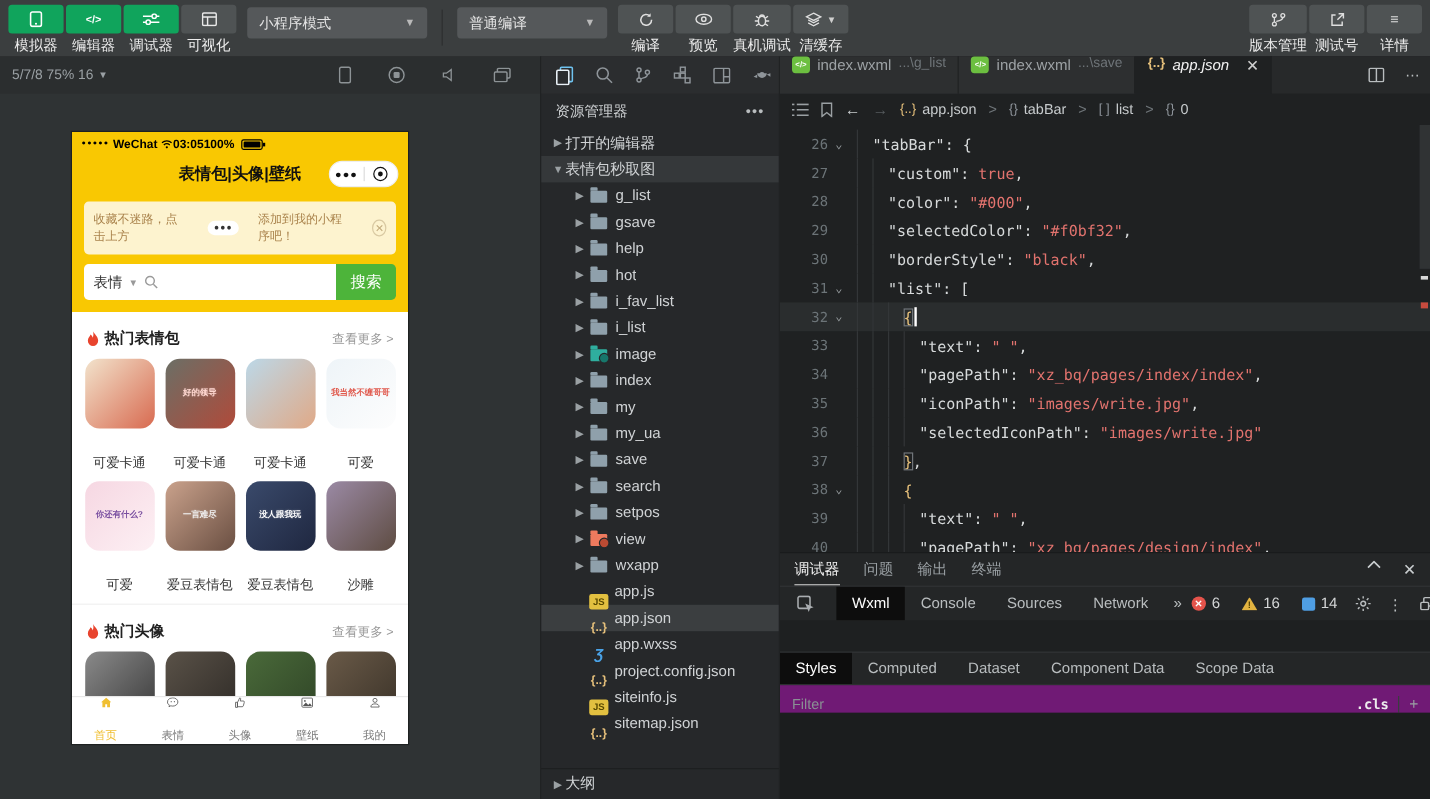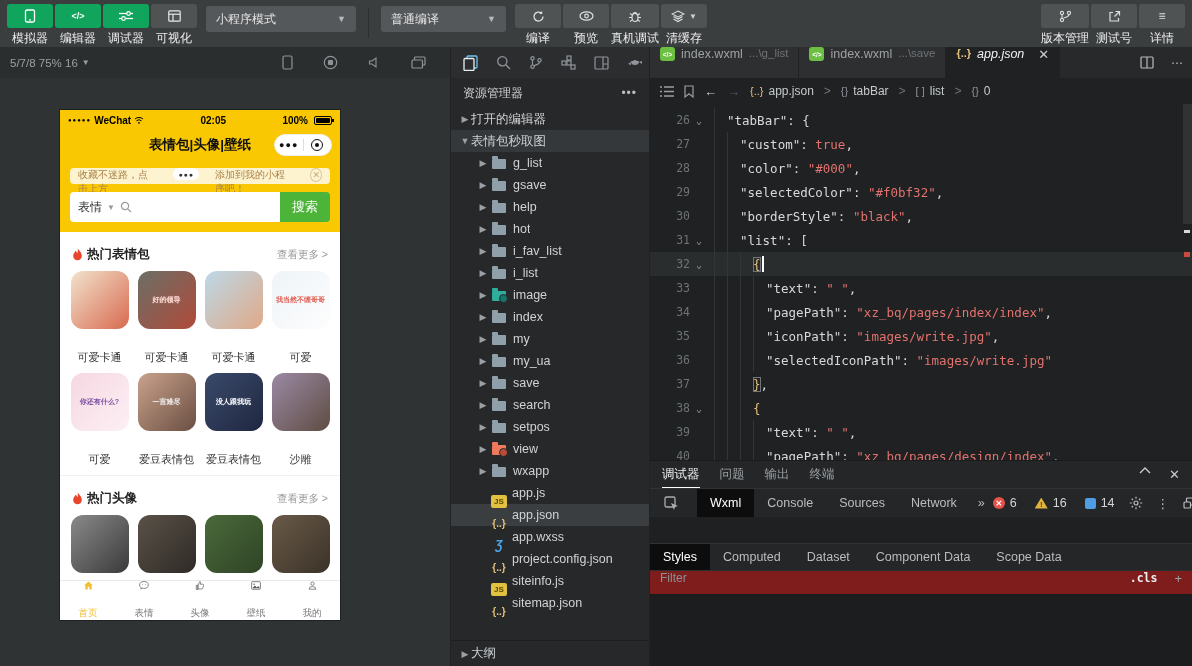--- a/index.html
+++ b/index.html
@@ -22,34 +22,34 @@
   .main{display:flex;height:619px}
 
   
   .sim{width:450px;background:#2f3334;display:flex;flex-direction:column}
   .sim-bar{height:31px;display:flex;align-items:center;padding:0 10px;color:#9aa0a4;background:#2b2e2f;font-size:11.5px}
   .sim-bar .dev{display:flex;align-items:center;gap:4px;cursor:pointer}
   .sim-bar .icons{margin-left:auto;display:flex;align-items:center;gap:30px;padding-right:14px}
   .stage{position:relative;flex:1}
   .phone{position:absolute;left:60px;top:32px;width:280px;height:510px;background:#fff;display:flex;flex-direction:column;box-shadow:0 0 0 1px rgba(0,0,0,.35)}
   .p-yellow{background:#f9c802}
-  .p-status{height:20px;display:flex;justify-content:space-between;align-items:center;padding:0 8px;font-size:10px;color:#000;font-weight:bold}
+  .p-status{height:20px;display:flex;align-items:center;padding:0 8px;font-size:10px;color:#000;font-weight:bold}
   .p-status .l{display:flex;align-items:center;gap:3px}
   .p-status .dots{font-size:6px;letter-spacing:1px}
   .batt{width:18px;height:9px;border:1px solid #000;border-radius:2px;position:relative;margin-left:3px}
   .batt::before{content:"";position:absolute;inset:1px;background:#000;border-radius:1px}
   .batt::after{content:"";position:absolute;right:-3px;top:2px;width:2px;height:3px;background:#000}
   .p-nav{height:30px;position:relative;text-align:center;font-weight:bold;font-size:13.5px;color:#111;line-height:30px}
   .capsule{position:absolute;right:8px;top:4px;width:58px;height:22px;background:#fff;border-radius:12px;display:flex;align-items:center;border:1px solid #eee}
   .capsule .dd{flex:1;text-align:center;font-size:9px;letter-spacing:1px;color:#111}
   .capsule .dv{width:1px;height:12px;background:#ddd}
   .capsule .tg{flex:1;display:flex;align-items:center;justify-content:center}
   .tg i{width:12px;height:12px;border:1.5px solid #111;border-radius:50%;position:relative;display:block}
   .tg i::after{content:"";position:absolute;left:50%;top:50%;width:4px;height:4px;margin:-2px 0 0 -2px;background:#111;border-radius:50%}
-  .p-notice{margin:8px 10px 2px;background:#fdf3cf;border-radius:4px;height:16px;display:flex;align-items:flex-start;padding:0 8px;font-size:10px;color:#a9824b;gap:16px}
+  .p-notice{margin:8px 10px 2px;background:#fdf3cf;border-radius:4px;height:44px;display:flex;align-items:center;padding:0 8px;font-size:10px;color:#a9824b;gap:16px}
   .n-pill{background:#fff;border-radius:8px;padding:0 5px;font-size:7px;letter-spacing:1px;color:#333;height:12px;display:flex;align-items:center}
   .n-close{margin-left:auto;width:14px;height:14px;border:1px solid #d9c9a2;border-radius:50%;color:#c2ab7e;font-size:9px;display:flex;align-items:center;justify-content:center}
   .p-search{margin:8px 10px 10px;display:flex;height:30px}
   .s-box{flex:1;background:#fff;border-radius:4px 0 0 4px;display:flex;align-items:center;padding:0 8px;font-size:12px;color:#333;gap:5px}
   .s-box .car{font-size:8px;color:#999}
   .s-btn{width:50px;background:#4db43a;color:#fff;border-radius:0 4px 4px 0;display:flex;align-items:center;justify-content:center;font-size:13px}
   .p-ad{height:24px;background:#d8d8d8;color:#7e7e7e;font-size:10px;display:flex;align-items:center;justify-content:center}
   .p-body{flex:1;background:#fff;position:relative;overflow:hidden}
   .sec{display:flex;justify-content:space-between;align-items:center;padding:14px 12px 8px}
   .sec .t{font-size:12.5px;color:#222;font-weight:bold;display:flex;align-items:center;gap:4px}
@@ -140,21 +140,21 @@
   .counts{margin-left:auto;display:flex;align-items:center;gap:5px;color:#d4d6d7}
   .err-dot{width:12px;height:12px;border-radius:50%;background:#e5534b;color:#fff;font-size:8px;display:flex;align-items:center;justify-content:center;font-weight:bold}
   .warn-tri{width:13px;height:11px;background:#e2b340;clip-path:polygon(50% 0,100% 100%,0 100%);color:#5a4500;font-size:8px;text-align:center;line-height:14px;font-weight:bold}
   .msg-sq{width:11px;height:11px;background:#4f9ee3;border-radius:2px}
   .counts .gap{width:8px}
   .dt-right{display:flex;align-items:center;gap:14px;margin-left:14px;color:#b9bdbf}
   .elem-area{height:26px;background:#1e2021}
   .style-tabs{height:27px;display:flex;align-items:center;background:#242627;color:#b9bdbf;border-top:1px solid #313436;font-size:12.5px}
   .style-tab{padding:0 13px;height:100%;display:flex;align-items:center;cursor:pointer}
   .style-tab.active{background:#0d0d0d;color:#fff}
-  .filter-row{height:24px;background:#7f1d1d;display:flex;align-items:flex-start;padding:0 10px;color:#8a9094;border-top:1px solid #2c2f30;font-size:12px}
+  .filter-row{height:24px;background:#701a75;display:flex;align-items:flex-end;padding:0 10px;color:#8a9094;border-top:1px solid #2c2f30;font-size:12px}
   .filter-row .fl{flex:1}
   .filter-row .cls{font-family:"DejaVu Sans Mono",monospace;color:#ececec;font-weight:bold;font-size:11.5px}
   .filter-row .dv{width:1px;height:14px;background:#3a3d3f;margin:0 8px}
   .filter-row .plus{color:#9aa0a3;font-size:13px}
   .style-body{flex:1;background:#1b1d1e}
 </style>
 </head>
 <body>
 
 <div class="toolbar">
@@ -328,21 +328,21 @@
         <div class="p-yellow">
           <div class="p-status">
             <span class="l">
                 <span class="dots">●●●●●</span>
                 <span>WeChat</span>
                 <svg class="ic" width="10" height="8" viewBox="0 0 10 8">
                   <path d="M1 3a6 6 0 0 1 8 0M2.5 4.8a3.8 3.8 0 0 1 5 0" fill="none" stroke="#000" stroke-width="1"></path>
                   <circle cx="5" cy="6.8" r=".9" fill="#000"></circle>
                 </svg>
               </span>
-            <span>02:05</span>
+            <span>03:05</span>
             <span class="l">
                 <span>100%</span>
                 <span class="batt"></span>
               </span>
           </div>
           <div class="p-nav">
             <span>表情包|头像|壁纸</span>
             <span class="capsule">
                 <span class="dd">●●●</span>
                 <span class="dv"></span>

